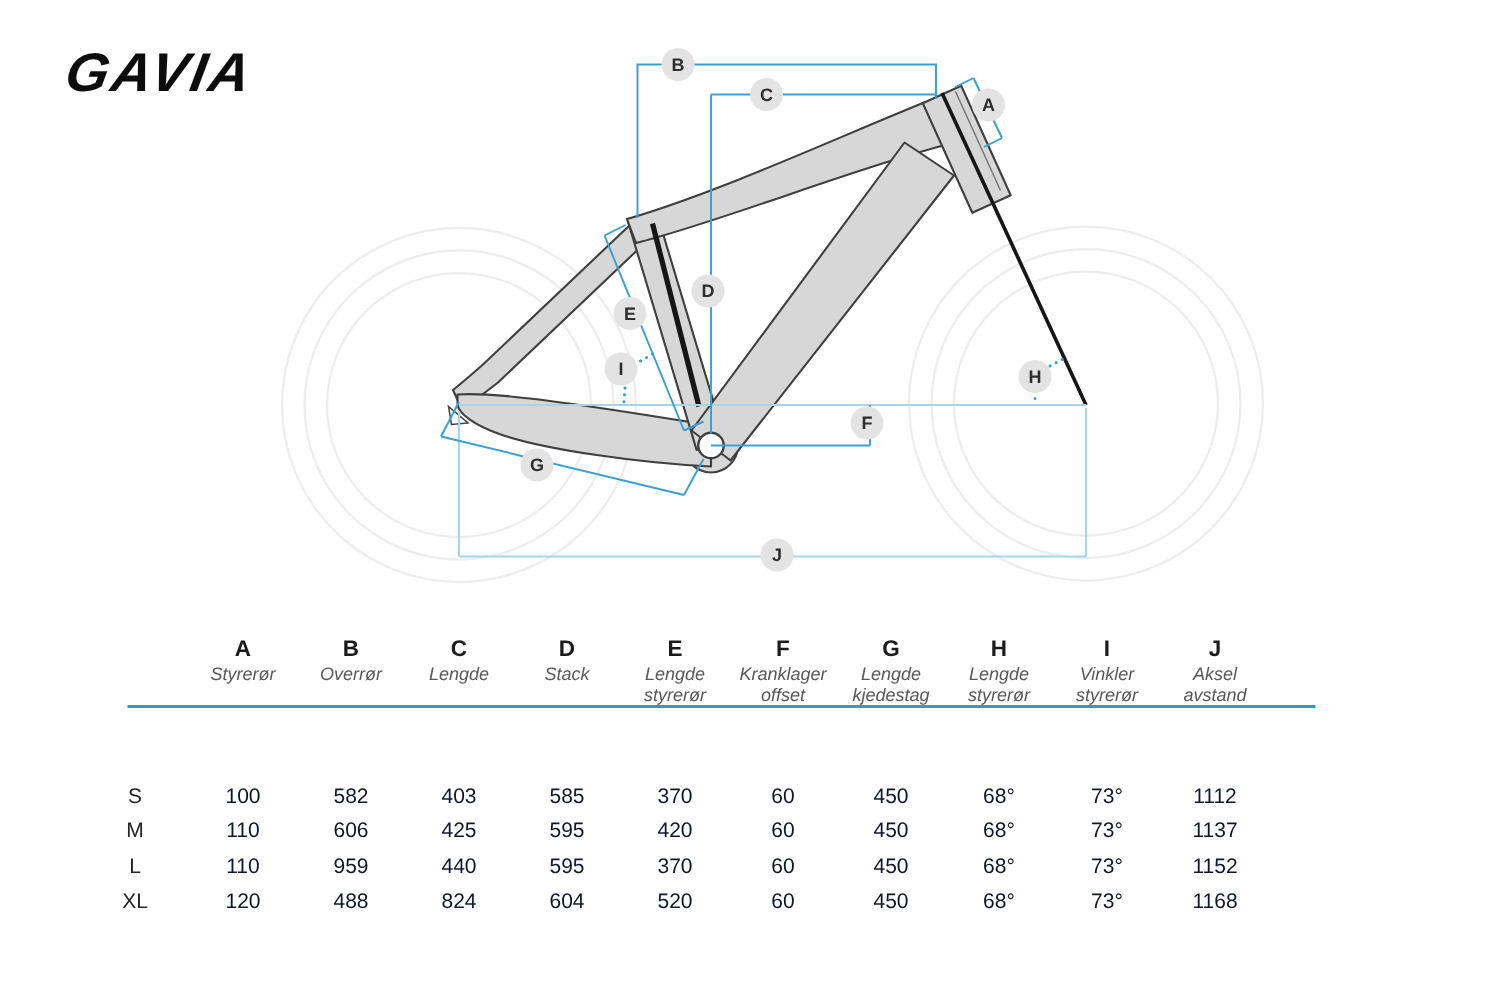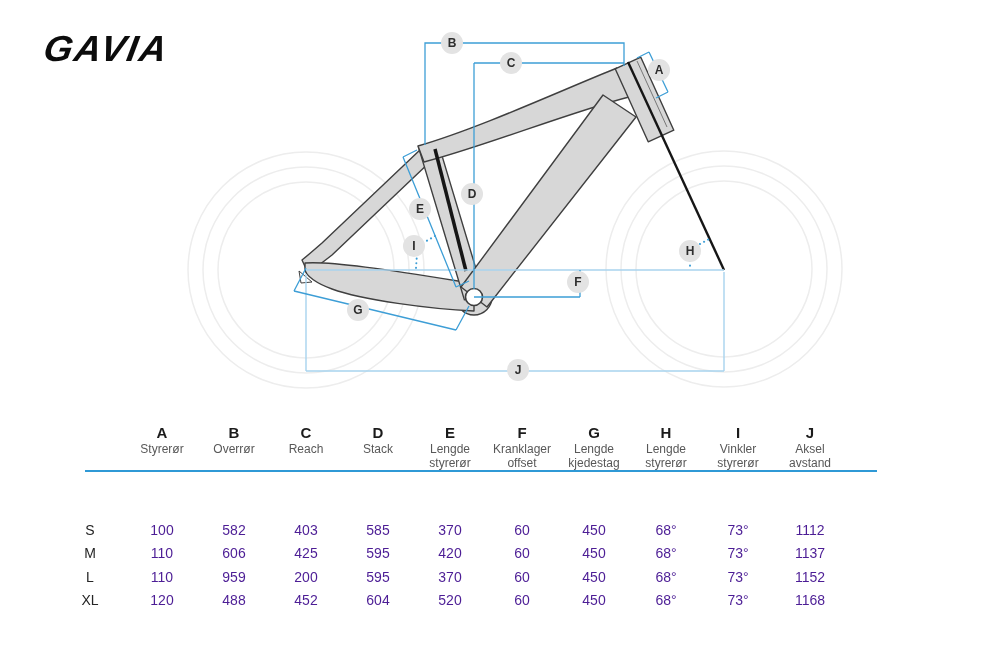--- a/index.html
+++ b/index.html
@@ -25,32 +25,32 @@
   
   .geo-header{
     position:absolute;left:54px;top:424px;
     display:grid;grid-template-columns:repeat(11,72px);
   }
   .geo-header .col{ text-align:center; }
   .geo-header .letter{
     display:block;font-size:15px;font-weight:bold;color:#1b1b1b;line-height:17px;
   }
   .geo-header .label{
-    display:block;font-size:12px;color:#585858;line-height:13.5px;margin-top:2px;
+    display:block;font-size:12px;font-style:italic;color:#585858;line-height:13.5px;margin-top:2px;
   }
   .blue-rule{
     position:absolute;left:85px;top:470px;width:792px;height:2px;background:#2f99d6;
   }
   .geo-rows{
     position:absolute;left:54px;top:519px;
     display:grid;grid-template-columns:repeat(11,72px);
     grid-auto-rows:23.4px;
   }
   .geo-rows .cell{
-    text-align:center;font-size:14px;color:#4c1d95;line-height:23.4px;
+    text-align:center;font-size:14px;color:#0f172a;line-height:23.4px;
   }
   .geo-rows .size{ color:#252525; }
 </style>
 </head>
 <body>
 
 <div class="logo">GAVIA</div>
 
 <svg class="diagram-svg" width="1000" height="412" viewBox="0 0 1000 412">
 
@@ -115,21 +115,21 @@
   <div class="col">
     <span class="letter">A</span>
     <span class="label">Styrerør</span>
   </div>
   <div class="col">
     <span class="letter">B</span>
     <span class="label">Overrør</span>
   </div>
   <div class="col">
     <span class="letter">C</span>
-    <span class="label">Reach</span>
+    <span class="label">Lengde</span>
   </div>
   <div class="col">
     <span class="letter">D</span>
     <span class="label">Stack</span>
   </div>
   <div class="col">
     <span class="letter">E</span>
     <span class="label">Lengde styrerør</span>
   </div>
   <div class="col">
@@ -178,33 +178,33 @@
   <div class="cell">420</div>
   <div class="cell">60</div>
   <div class="cell">450</div>
   <div class="cell">68°</div>
   <div class="cell">73°</div>
   <div class="cell">1137</div>
 
   <div class="cell size">L</div>
   <div class="cell">110</div>
   <div class="cell">959</div>
-  <div class="cell">200</div>
+  <div class="cell">440</div>
   <div class="cell">595</div>
   <div class="cell">370</div>
   <div class="cell">60</div>
   <div class="cell">450</div>
   <div class="cell">68°</div>
   <div class="cell">73°</div>
   <div class="cell">1152</div>
 
   <div class="cell size">XL</div>
   <div class="cell">120</div>
   <div class="cell">488</div>
-  <div class="cell">452</div>
+  <div class="cell">824</div>
   <div class="cell">604</div>
   <div class="cell">520</div>
   <div class="cell">60</div>
   <div class="cell">450</div>
   <div class="cell">68°</div>
   <div class="cell">73°</div>
   <div class="cell">1168</div>
 </div>
 
 </body></html>

